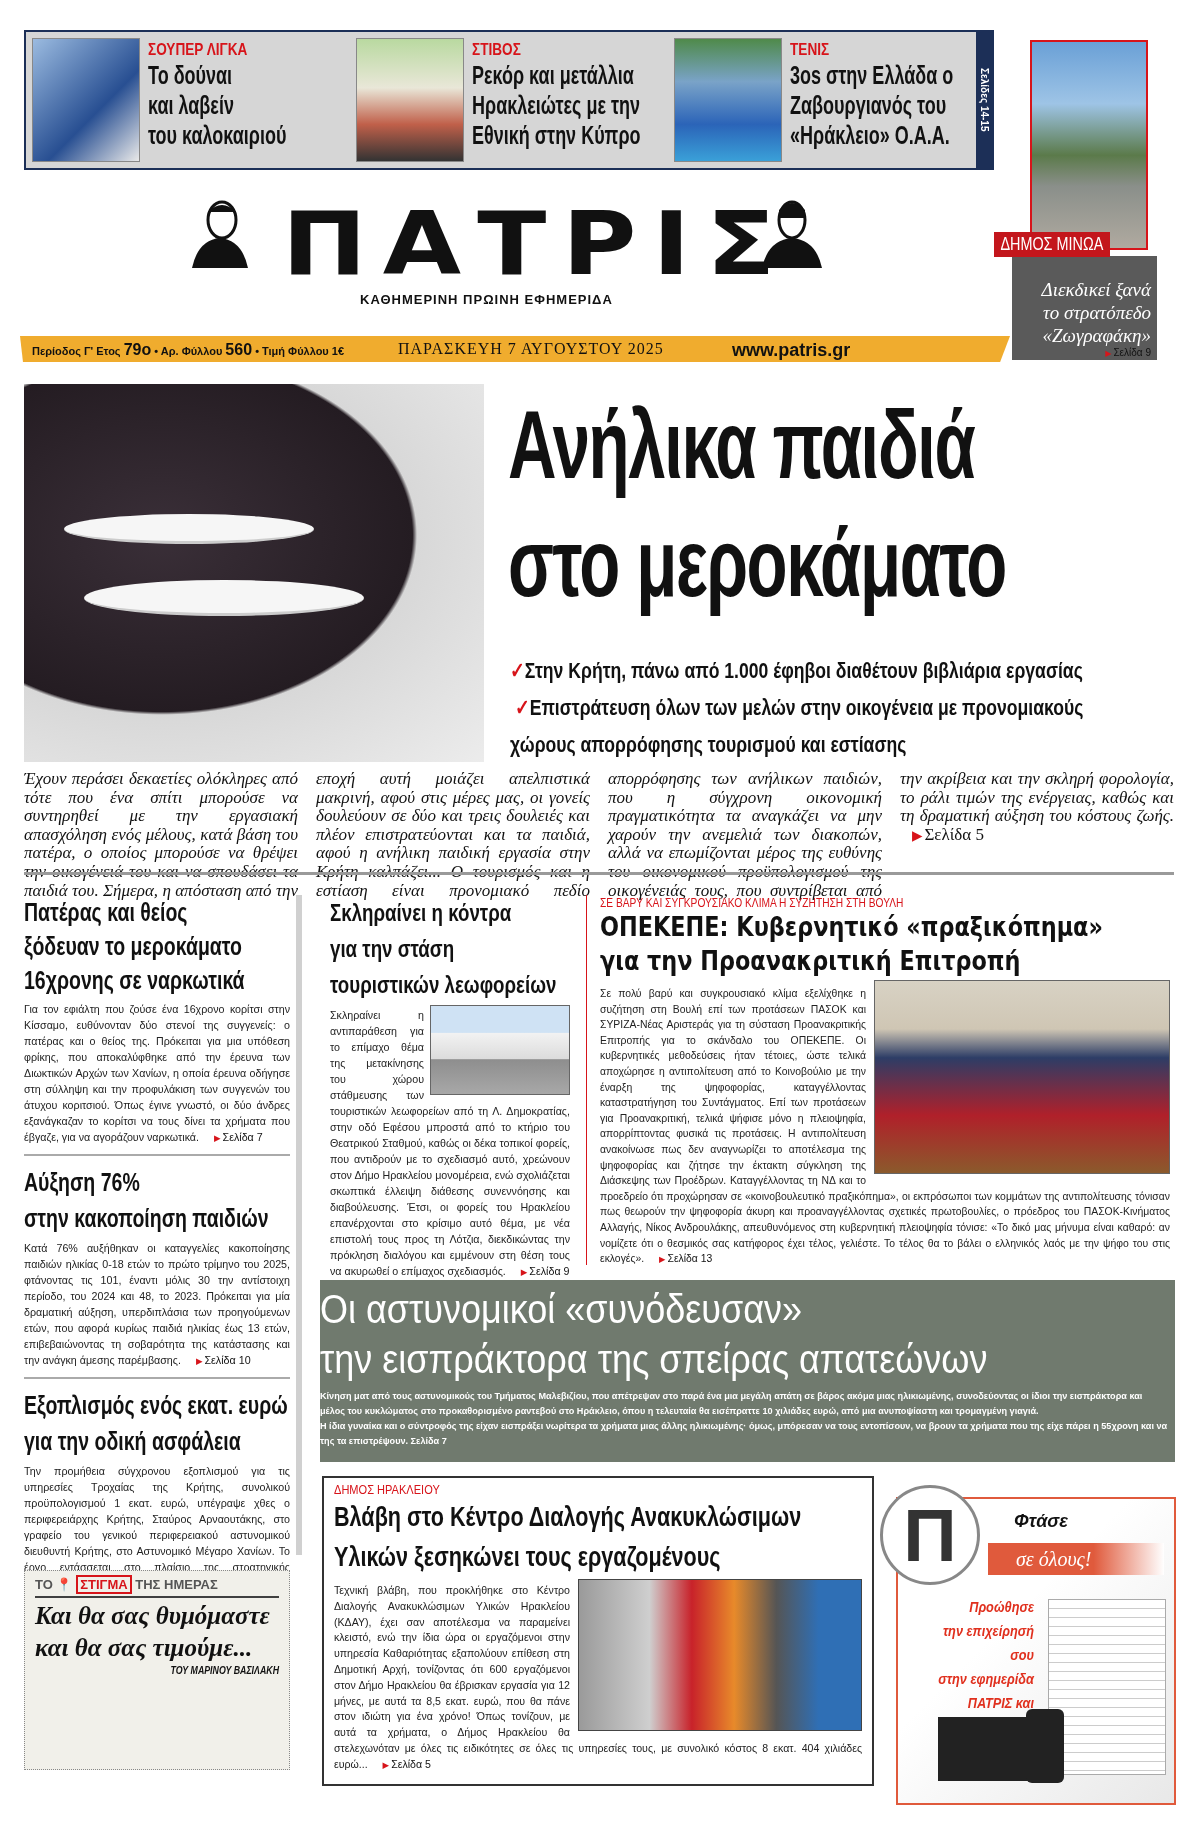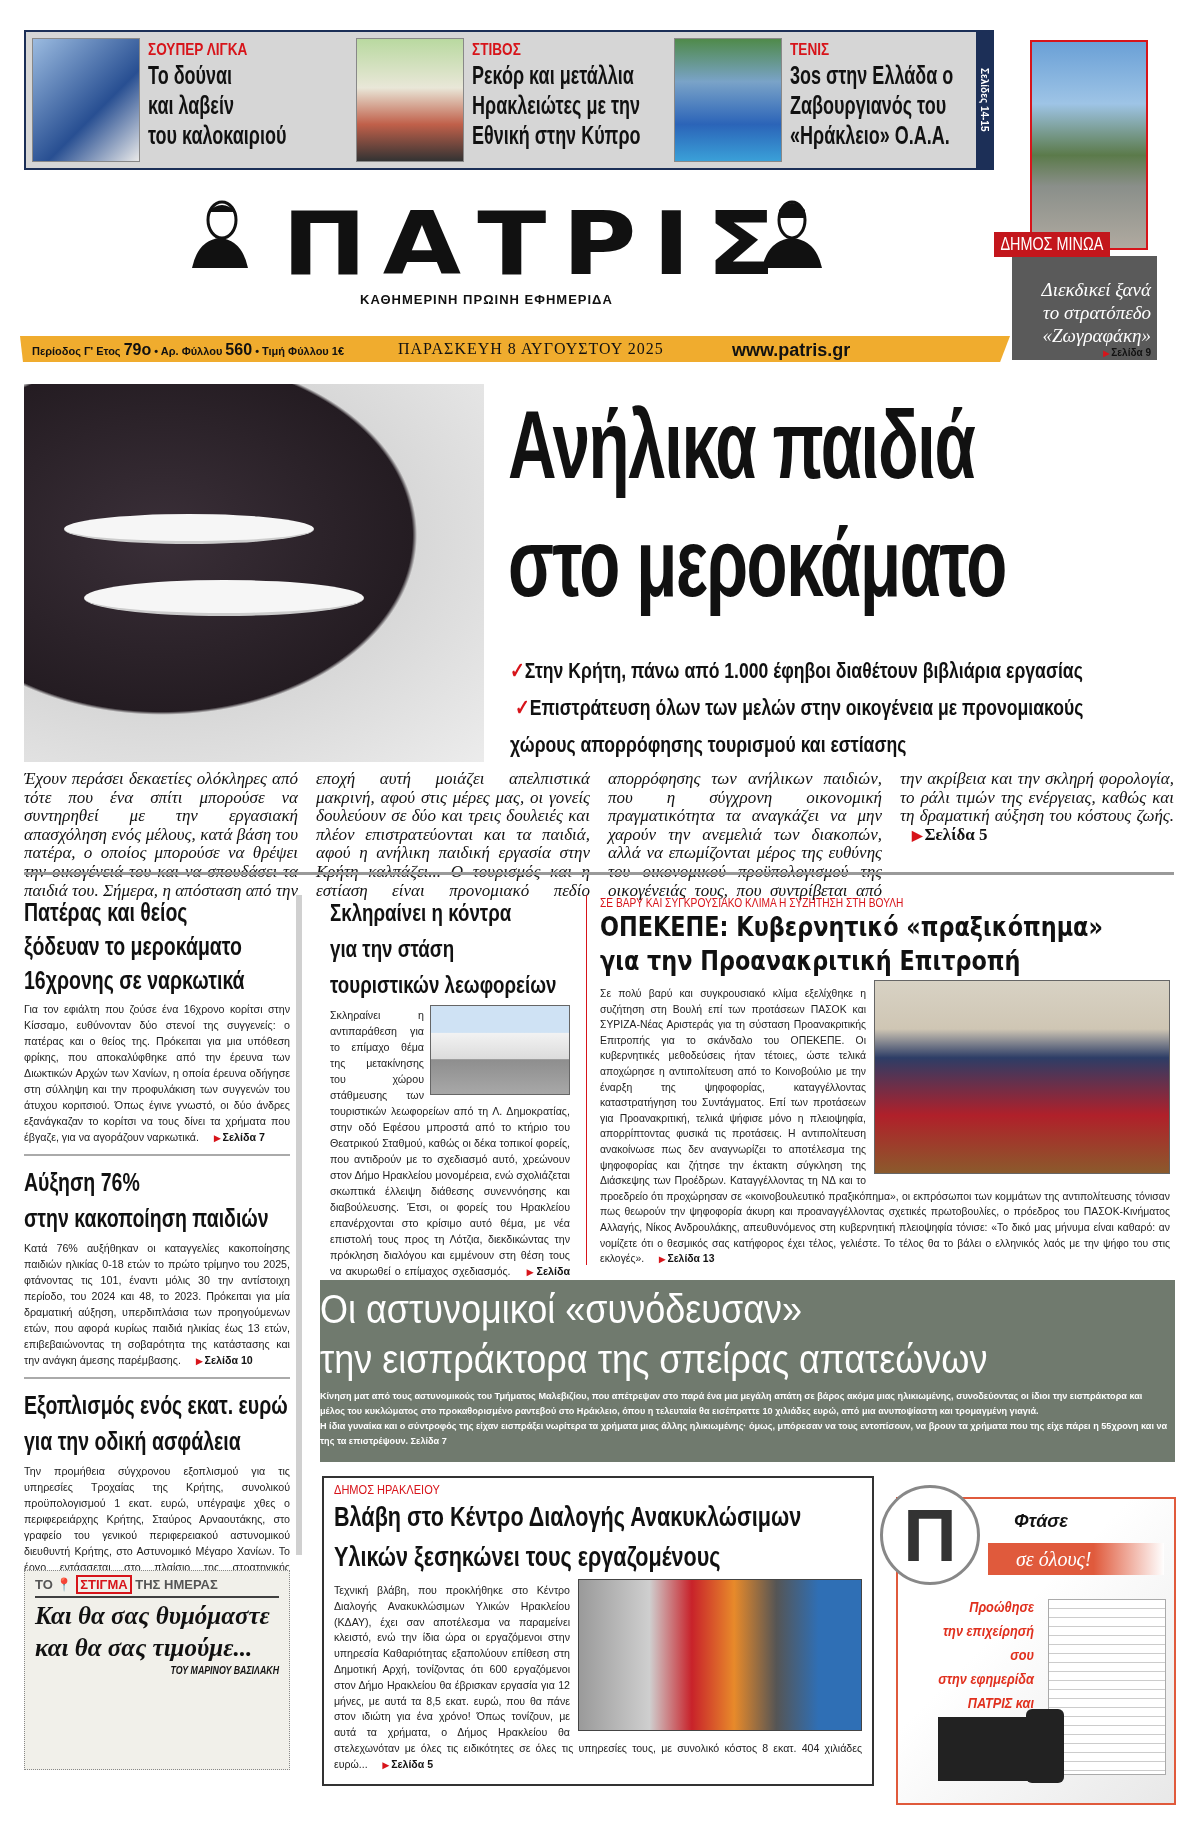--- a/index.html
+++ b/index.html
@@ -1,18 +1,18 @@
 <!DOCTYPE html>
 <html><head>
 <meta charset="utf-8">
 <style>
   * { box-sizing: border-box; margin: 0; padding: 0; }
   body { width: 1200px; height: 1826px; background: #fff; font-family: "Liberation Sans", sans-serif; color: #111; position: relative; overflow: hidden; }
   .abs { position: absolute; }
-  .pg { font-weight: bold; font-style: normal; color: #111; padding-left: 12px; }
+  .pg { font-weight: normal; font-style: normal; color: #111; padding-left: 12px; }
   .pg::before { content: "▶"; color: #d7141a; font-size: 0.8em; margin-right: 2px; }
 
   
   .topstrip { left: 24px; top: 30px; width: 970px; height: 140px; background: #d6d6d6; border: 2px solid #1c2f57; }
   .topstrip .side { position: absolute; right: 0; top: 0; bottom: 0; width: 16px; background: #1c2f57; color: #fff; font-size: 10px; font-weight: bold; writing-mode: vertical-rl; text-align: center; line-height: 16px; }
   .sport { position: absolute; top: 6px; height: 124px; }
   .sport .ph { position: absolute; left: 0; top: 0; width: 108px; height: 124px; border: 1px solid #888; }
   .sport .txt { position: absolute; left: 116px; top: 2px; }
   .sport .cat { font-size: 17px; color: #d7141a; font-weight: bold; transform: scaleX(0.8); transform-origin: left; white-space: nowrap; }
   .sport .ttl { font-size: 25px; font-weight: bold; line-height: 30px; transform: scaleX(0.72); transform-origin: left; white-space: nowrap; }
@@ -141,21 +141,21 @@
 <div class="abs tagline">ΚΑΘΗΜΕΡΙΝΗ ΠΡΩΙΝΗ ΕΦΗΜΕΡΙΔΑ</div>
 
 <div class="abs infobar">
   <div class="left">
     <span>Περίοδος Γ' Ετος</span>
     <b>79ο</b>
     <span>• Αρ. Φύλλου</span>
     <b>560</b>
     <span>• Τιμή Φύλλου 1€</span>
   </div>
-  <div class="date">ΠΑΡΑΣΚΕΥΗ 8 ΑΥΓΟΥΣΤΟΥ 2025</div>
+  <div class="date">ΠΑΡΑΣΚΕΥΗ 7 ΑΥΓΟΥΣΤΟΥ 2025</div>
   <div class="web">www.patris.gr</div>
 </div>
 
 <div class="abs teaser-photo"></div>
 <div class="abs teaser-box">
   <div style="height:18px"></div>
   <div class="t">Διεκδικεί ξανά</div>
   <div class="t">το στρατόπεδο</div>
   <div class="t">«Ζωγραφάκη»</div>
   <div class="p"><span class="pg">Σελίδα 9</span></div>

